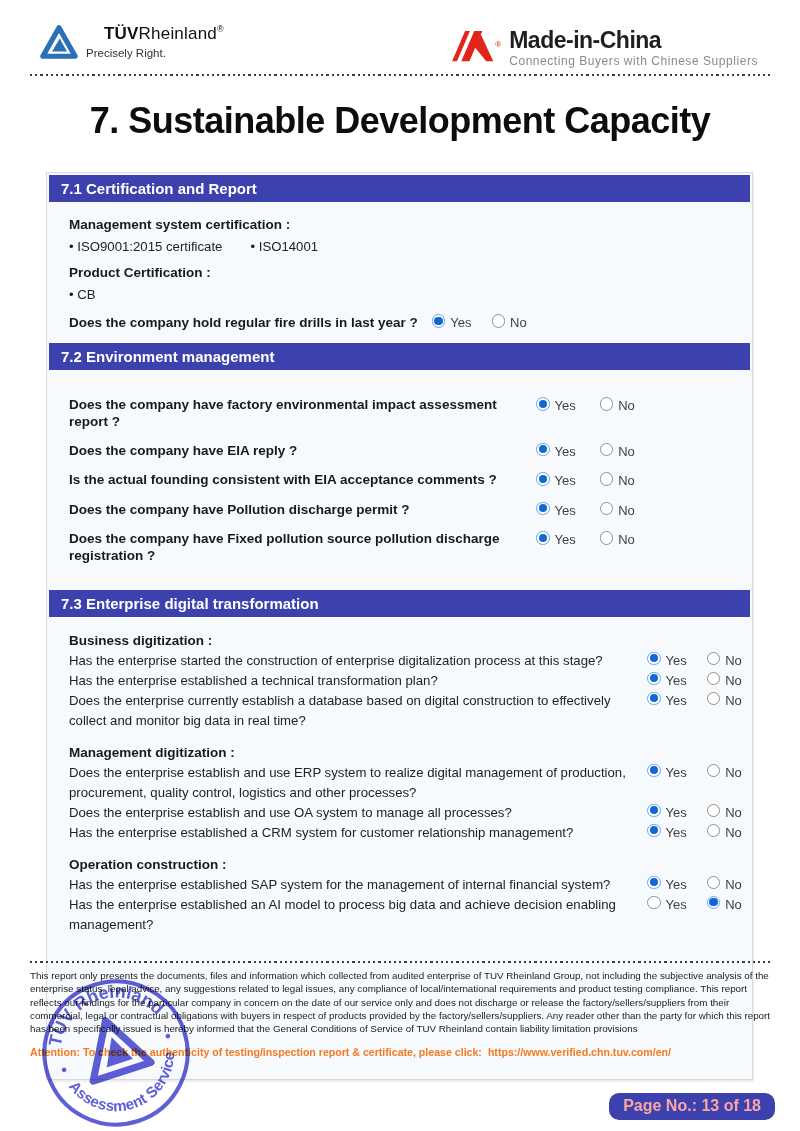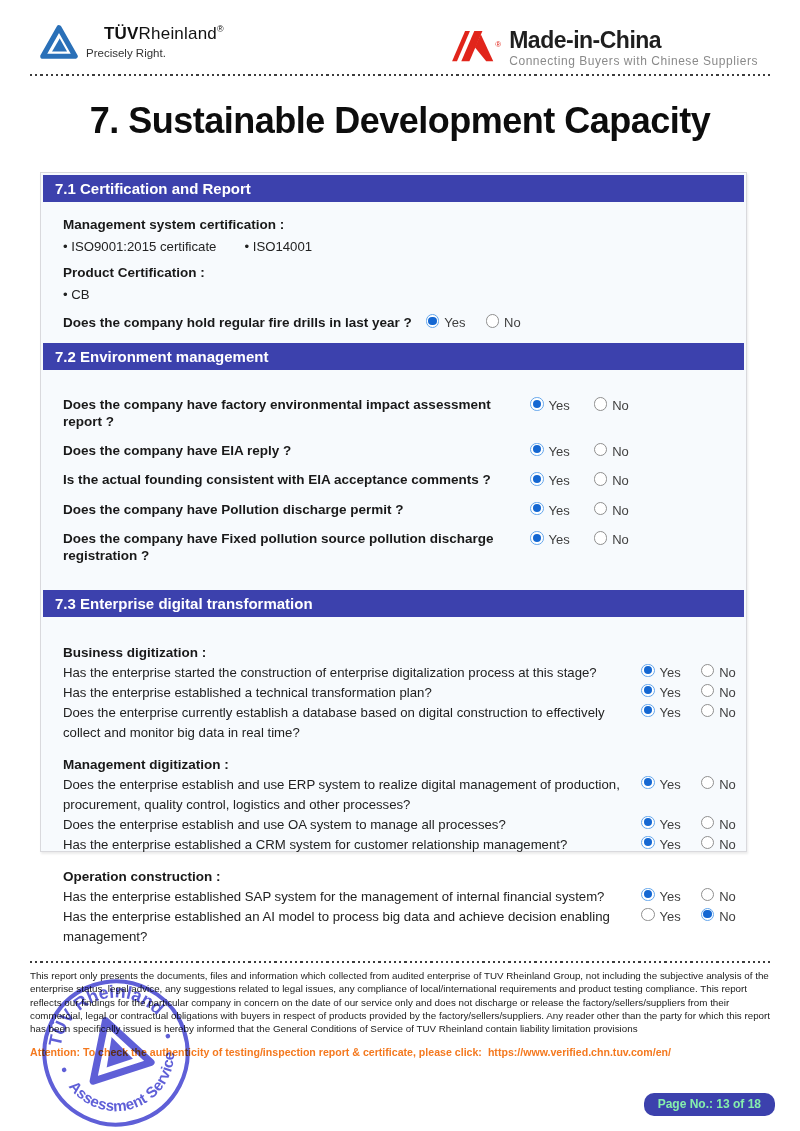--- a/index.html
+++ b/index.html
@@ -22,41 +22,41 @@
   .dotline{position:absolute;height:2px;
     background-image:repeating-linear-gradient(90deg,#3c3c3c 0 2.2px,transparent 2.2px 5.2px);}
   .dot-top{left:30px;width:740px;top:74px;}
   .dot-bot{left:30px;width:740px;top:961px;}
 
   
   .title{position:absolute;left:0;top:100px;width:800px;text-align:center;
          font-size:36px;font-weight:bold;color:#0d0d0d;letter-spacing:-.5px;}
 
   
-  .box{position:absolute;left:40px;top:172px;width:707px;height:680px;
+  .box{position:absolute;left:46px;top:172px;width:707px;height:908px;
        background:#f7fafd;border:1px solid #d9d9dd;box-sizing:border-box;
        box-shadow:1px 2px 2px rgba(0,0,0,.08);}
   .sec-bar{margin:0 2px;height:27px;line-height:27px;background:#3c41ad;color:#fff;
            font-size:15px;font-weight:bold;padding-left:12px;}
   .sec-bar.first{margin-top:2px;}
 
   .s1-content{padding:15px 20px 12px 22px;}
   .blabel{font-size:13.5px;font-weight:bold;color:#191919;margin-bottom:7px;}
   .bullets{font-size:13.2px;color:#222;margin-bottom:11px;display:flex;gap:28px;}
   .bullet::before{content:"\2022\00a0";color:#222;}
   .fire-row{display:flex;align-items:center;gap:14px;margin-top:10px;}
   .fire-row .qlabel{font-size:13.5px;font-weight:bold;color:#191919;}
 
   .s2-content{padding:26px 20px 14px 22px;}
   .s2row{display:flex;align-items:flex-start;margin-bottom:11.5px;}
   .s2row .qlabel{width:467px;flex:none;font-size:13.5px;font-weight:bold;color:#191919;line-height:17px;}
 
   .s3-content{padding:10px 20px 10px 22px;}
   .s3group{margin-top:12px;}
-  .s3group:first-child{margin-top:16px;}
+  .s3group:first-child{margin-top:4px;}
   .glabel{font-size:13.5px;font-weight:bold;color:#191919;line-height:20px;}
   .s3row{display:flex;align-items:flex-start;}
   .s3row .qlabel{width:578px;flex:none;font-size:13.2px;color:#222;line-height:20px;}
 
   
   .rpair{display:flex;gap:20px;flex:none;}
   .rpair.wide{gap:24px;}
   .radio{display:inline-flex;align-items:flex-start;gap:5px;cursor:pointer;margin-top:1px;}
   .radio .circ{width:13.5px;height:13.5px;border-radius:50%;border:1px solid #8f8f8f;
                background:#fff;box-sizing:border-box;position:relative;flex:none;}
@@ -65,22 +65,22 @@
   .radio .rlabel{font-size:13px;color:#3f3f3f;line-height:17px;}
 
   
   .disclaimer{position:absolute;left:30px;top:969px;width:742px;
               font-size:9.8px;line-height:13.3px;color:#1b1b1b;}
   .attention{position:absolute;left:30px;top:1046px;width:760px;
              font-size:10.6px;font-weight:bold;color:#f4791f;}
   .attention .url{margin-left:6px;}
   .stamp{position:absolute;left:40px;top:977px;width:152px;height:152px;
          opacity:.82;mix-blend-mode:multiply;transform:rotate(-18deg);}
-  .badge{position:absolute;right:25px;top:1093px;background:#3c41ad;color:#86efac;
-         font-size:12px;font-weight:bold;padding:4px 14px 5px;border-radius:10px;}
+  .badge{position:absolute;right:25px;top:1093px;background:#3c41ad;color:#fca5a5;
+         font-size:16px;font-weight:bold;padding:4px 14px 5px;border-radius:10px;}
 </style>
 </head>
 <body>
 
 <div class="page">
 
   <div class="hdr-tuv">
     <svg class="tuv-tri" viewBox="0 0 40 36">
       <path d="M20,3 L37,33 L3,33 Z" fill="none" stroke="#2a70b8" stroke-width="5.5" stroke-linejoin="round"></path>
       <path d="M20,13 L28.5,28 L11.5,28 Z" fill="#2a70b8"></path>

